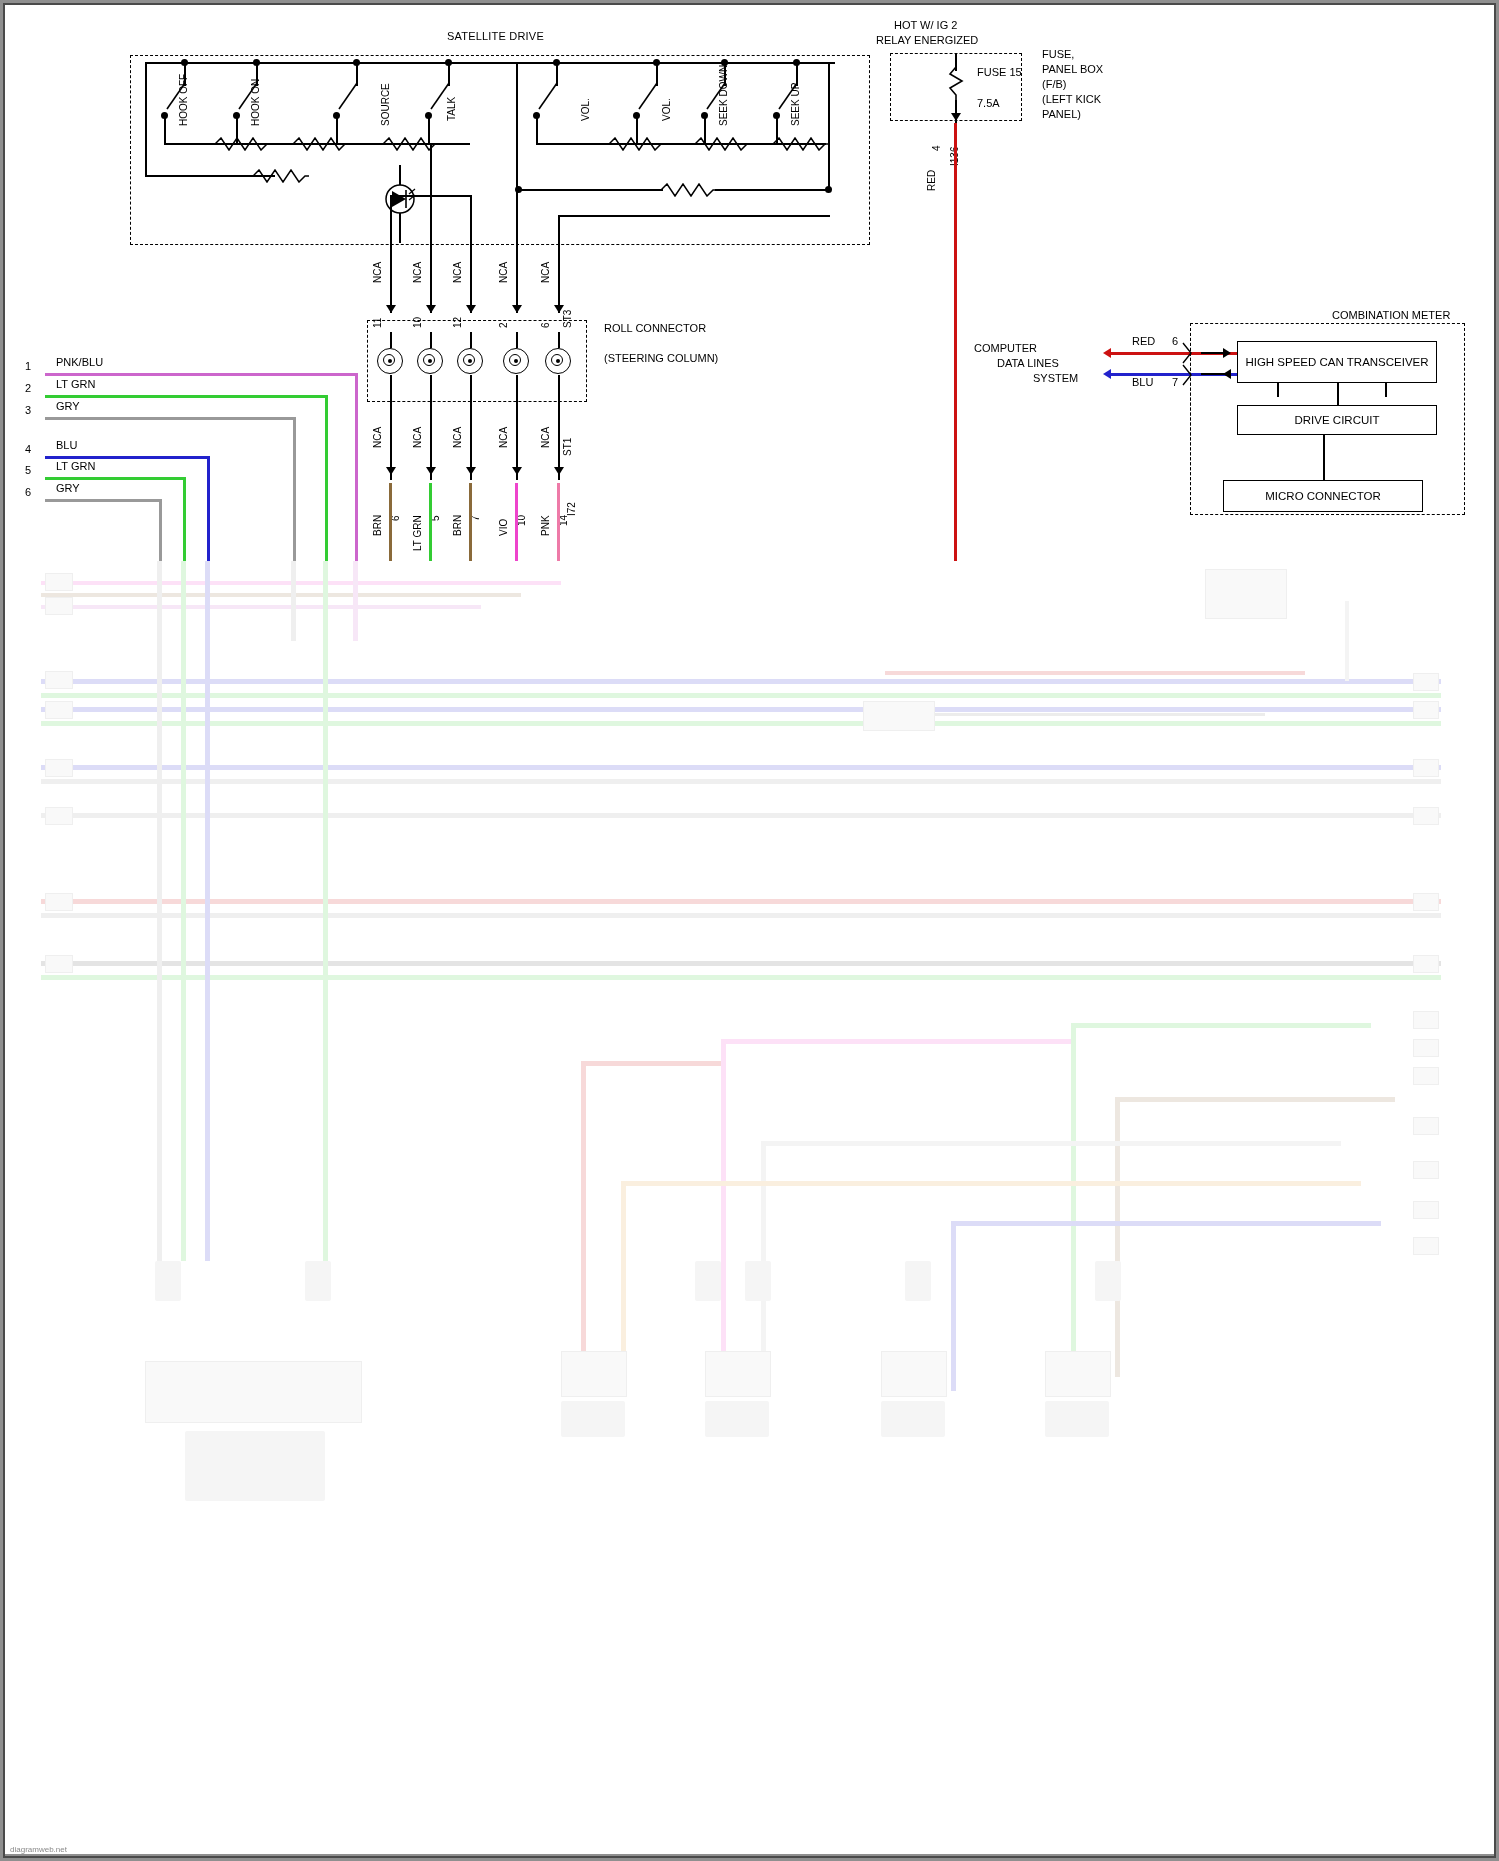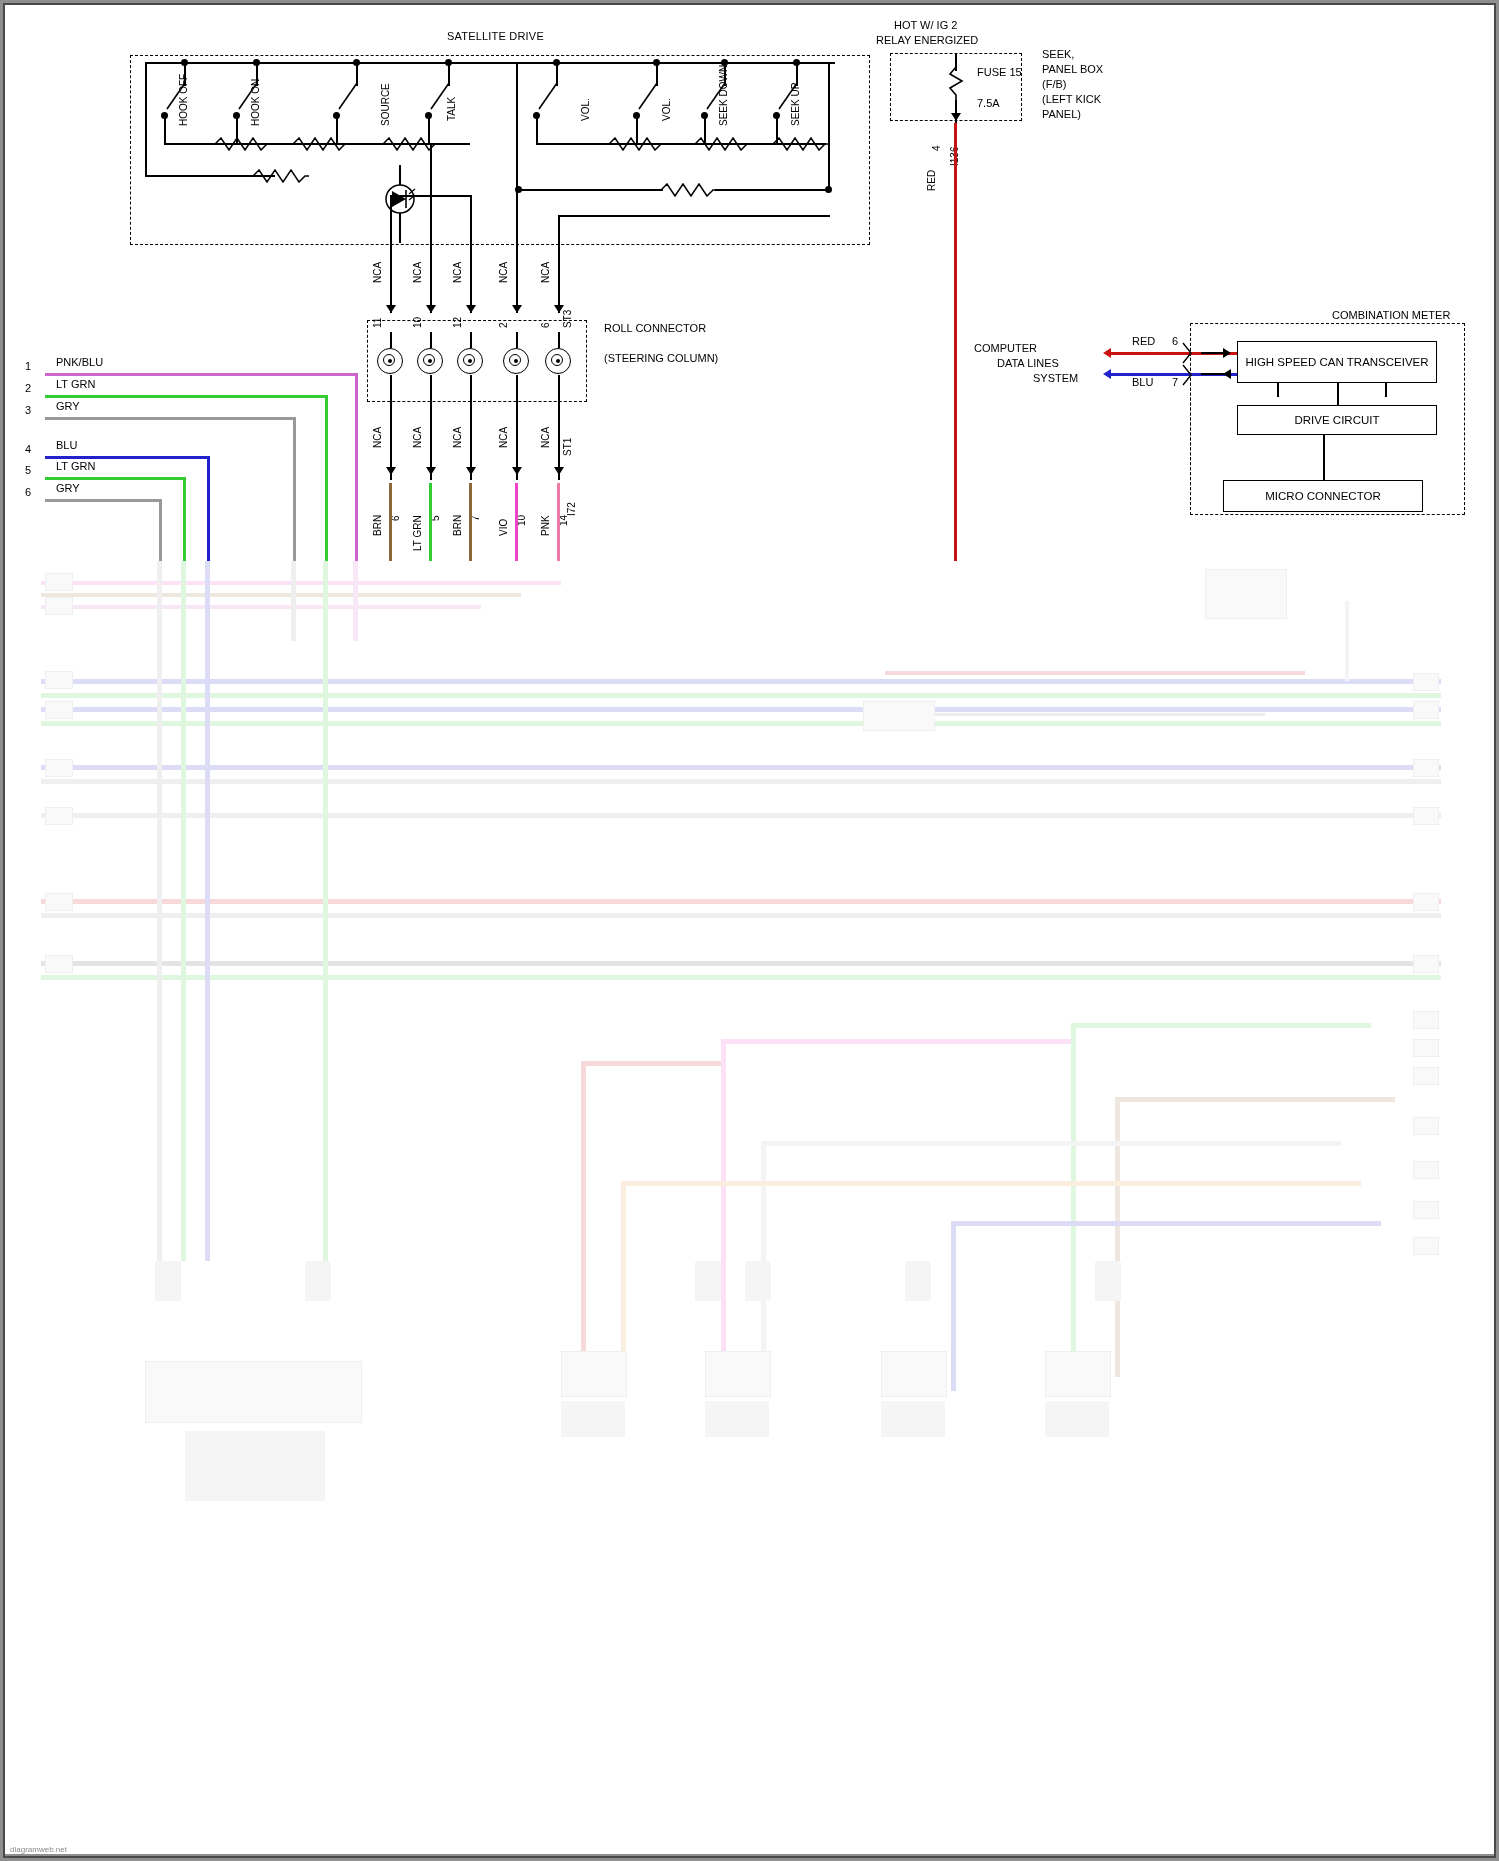--- a/index.html
+++ b/index.html
@@ -441,21 +441,21 @@
     <div class="lbl" style="left:963px; top:93px;">7.5A</div>
 
     <div class="wire v" style="left:950px; top:48px; height:18px;"></div>
     <div style="position:absolute; left:941px; top:62px;">
       <svg width="20" height="34">
           <polyline points="10,0 4,7 16,14 4,21 10,28 10,34" fill="none" stroke="#000" stroke-width="1.6"></polyline>
         </svg>
     </div>
     <div class="wire v" style="left:950px; top:95px; height:25px;"></div>
 
-    <div class="lbl" style="left:1028px; top:44px;">SEEK,</div>
+    <div class="lbl" style="left:1028px; top:44px;">FUSE,</div>
     <div class="lbl" style="left:1028px; top:59px;">PANEL BOX</div>
     <div class="lbl" style="left:1028px; top:74px;">(F/B)</div>
     <div class="lbl" style="left:1028px; top:89px;">(LEFT KICK</div>
     <div class="lbl" style="left:1028px; top:104px;">PANEL)</div>
 
     <div class="arrow-d" style="left:946px; top:108px;"></div>
     <div class="vert" style="left:937px; top:135px;">4</div>
     <div class="vert" style="left:955px; top:150px;">I136</div>
     <div class="vert" style="left:932px; top:175px;">RED</div>
     <div class="cw v" style="left:949px; top:118px; height:443px; background:#cc1111;"></div>

